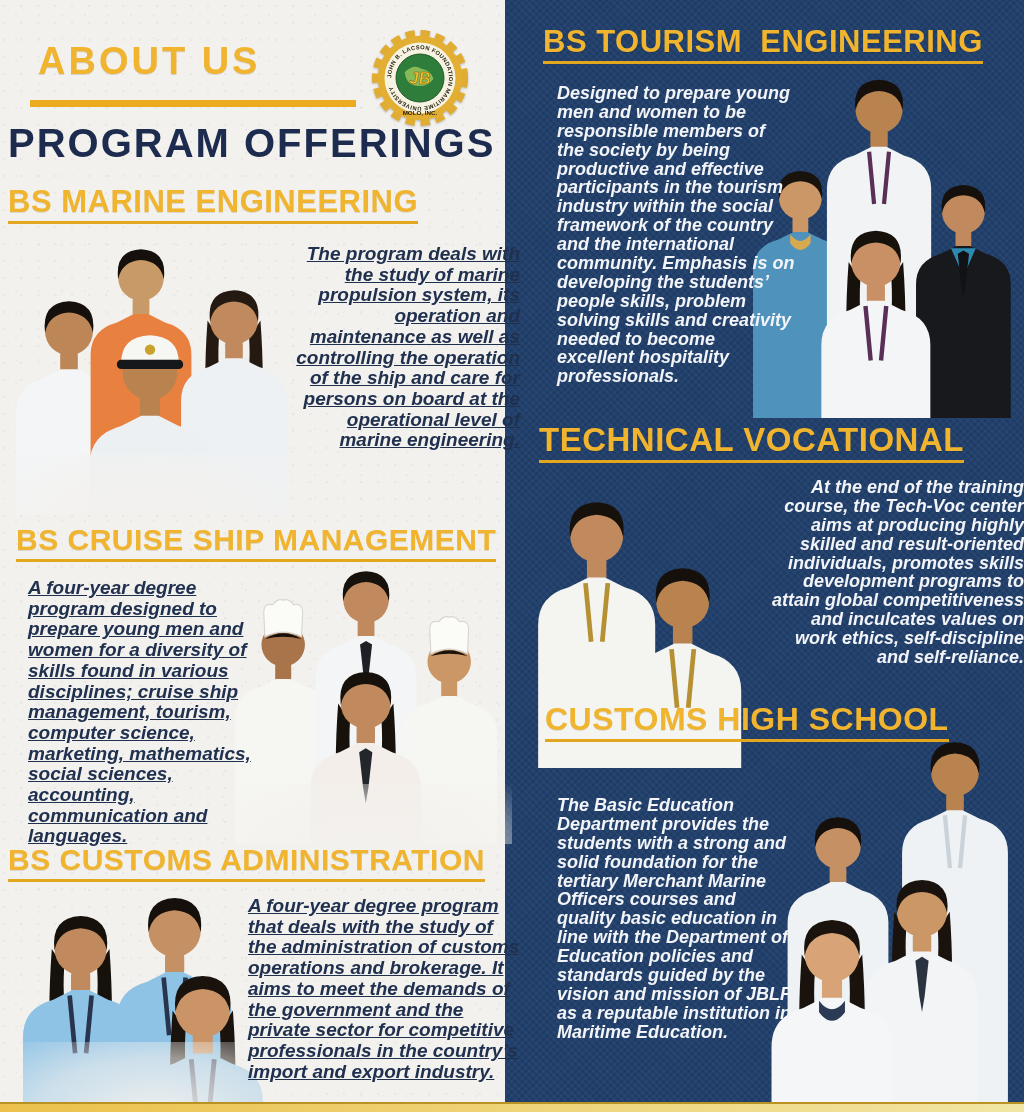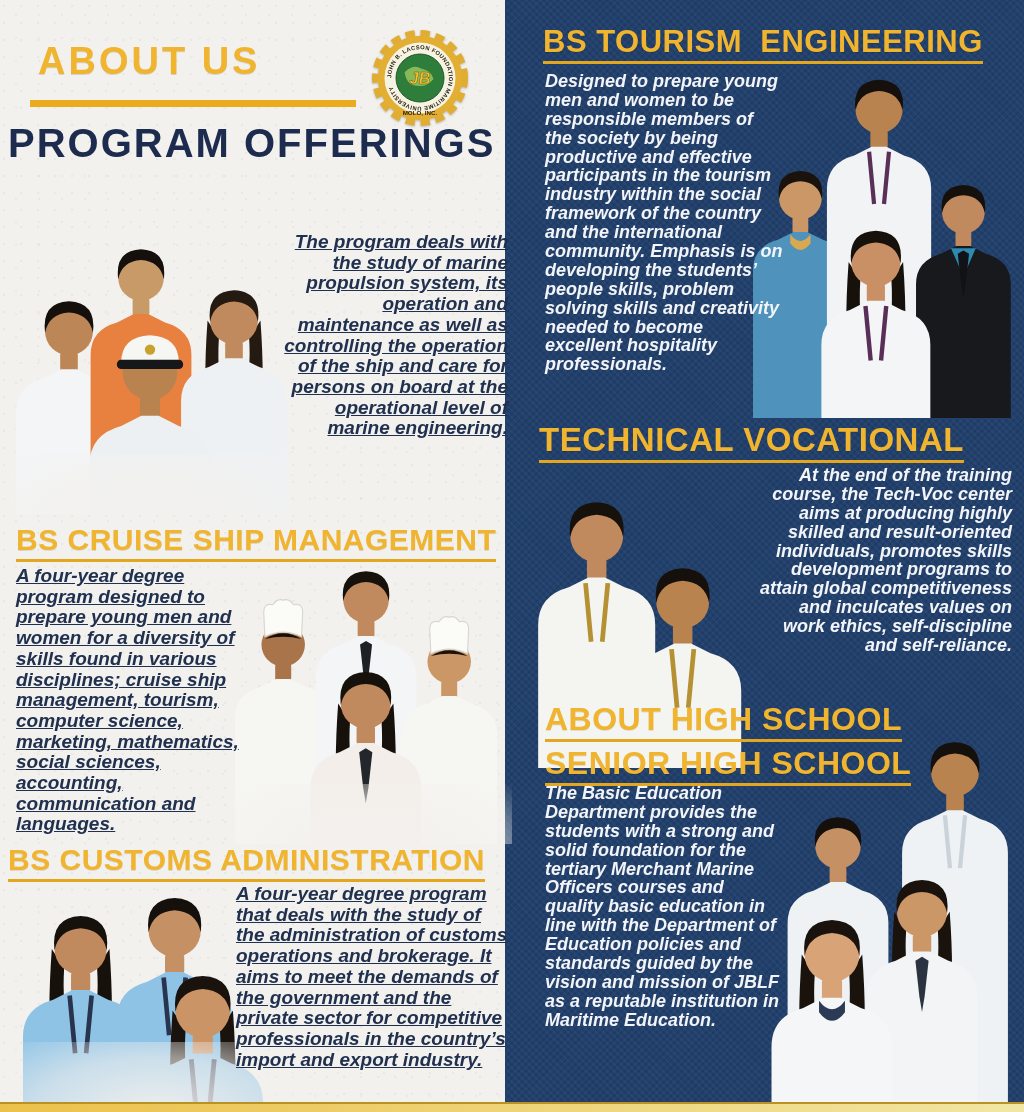--- a/index.html
+++ b/index.html
@@ -55,21 +55,21 @@
   }
   .h-marine  {left:8px;  top:186px;font-size:31px;}
   .h-cruise  {left:16px; top:525px;font-size:30px;}
   .h-customs {left:8px;  top:845px;font-size:30px;}
   .h-tourism {left:543px;top:26px; font-size:31px;}
   .h-techvoc {left:539px;top:423px;font-size:33px;}
   .h-jhs     {left:545px;top:703px;font-size:32px;}
   .h-shs     {left:545px;top:747px;font-size:32px;}
   
   .body{
-    position:absolute;margin:0;font-style:italic;font-weight:bold;z-index:5;
+    position:absolute;margin:12px;font-style:italic;font-weight:bold;z-index:5;
   }
   .body-left{color:#20304f;font-size:19px;line-height:1.09;text-decoration:underline;}
   .body-right{color:#f2f4f8;font-size:18px;line-height:1.05;}
   .b-marine {left:280px;top:232px;width:228px;text-align:right;}
   .b-cruise {left:16px; top:566px;width:224px;text-align:left;}
   .b-customs{left:236px;top:884px;width:272px;text-align:left;}
   .b-tourism{left:545px;top:72px; width:240px;text-align:left;}
   .b-techvoc{left:758px;top:466px;width:254px;text-align:right;}
   .b-hs     {left:545px;top:784px;width:237px;text-align:left;}
   
@@ -108,20 +108,21 @@
       <text font-size="6" font-weight="bold" fill="#2c2414" letter-spacing="0.4">
         <textPath href="#ringpath">JOHN B. LACSON FOUNDATION MARITIME UNIVERSITY</textPath>
       </text>
       <circle cx="50" cy="50" r="25" fill="#2f7d3a" stroke="#1d5426" stroke-width="1"></circle>
       <path fill="#87b957" d="M34,44 q9,-9 17,-4 q11,2 13,11 q-7,9 -17,7 q-11,0 -13,-14z"></path>
       <text x="50" y="56" text-anchor="middle" font-size="17" font-weight="bold" font-style="italic" fill="#f2c230" stroke="#7c5b12" stroke-width="0.5">JB</text>
       <text x="50" y="89" text-anchor="middle" font-size="6.5" font-weight="bold" fill="#2c2414">MOLO, INC.</text>
     </svg>
   </div>
 
+  <h3 class="h-yellow h-marine">BS MARINE ENGINEERING</h3>
   <div class="photo p-marine fog" aria-label="Four BS Marine Engineering cadets: two in white uniforms, one in orange coveralls, one officer with white peaked cap">
       <svg class="person" viewBox="0 0 100 400" preserveAspectRatio="xMidYMin meet" style="left:2%;top:18%;width:42%;">
         <rect x="43" y="54" width="14" height="20" rx="5" fill="#bd8656"></rect>
         <path d="M8,400 L8,104 Q8,83 30,77 L44,70 L56,70 L70,77 Q92,83 92,104 L92,400 Z" fill="#f3f5f7"></path>
         <circle cx="50" cy="40" r="19" fill="#bd8656"></circle>
         <path d="M31,41 Q28,17 50,16 Q72,17 69,41 Q66,26 50,25 Q34,26 31,41 Z" fill="#16100c"></path>
       </svg>
       <svg class="person" viewBox="0 0 100 400" preserveAspectRatio="xMidYMin meet" style="left:27%;top:0%;width:40%;">
         <rect x="43" y="54" width="14" height="20" rx="5" fill="#c79a67"></rect>
         <path d="M8,400 L8,104 Q8,83 30,77 L44,70 L56,70 L70,77 Q92,83 92,104 L92,400 Z" fill="#e8813f"></path>
@@ -260,22 +261,21 @@
       <svg class="person" viewBox="0 0 100 400" preserveAspectRatio="xMidYMin meet" style="left:40%;top:26%;width:52%;">
         <rect x="43" y="54" width="14" height="20" rx="5" fill="#b98350"></rect>
         <path d="M8,400 L8,104 Q8,83 30,77 L44,70 L56,70 L70,77 Q92,83 92,104 L92,400 Z" fill="#f4f4f1"></path>
         <path d="M42,74 L46,116 M58,74 L54,116" stroke="#b59134" stroke-width="3.4" fill="none"></path>
         <circle cx="50" cy="40" r="19" fill="#b98350"></circle>
         <path d="M31,41 Q28,17 50,16 Q72,17 69,41 Q66,26 50,25 Q34,26 31,41 Z" fill="#15100b"></path>
       </svg>
     </div>
   <p class="body body-right b-techvoc">At the end of the training course, the Tech-Voc center aims at producing highly skilled and result-oriented individuals, promotes skills development programs to attain global competitiveness and inculcates values on work ethics, self-discipline and self-reliance.</p>
 
-  <h3 class="h-yellow h-jhs">ABOUT HIGH SCHOOL</h3>
-  <h3 class="h-yellow h-shs">SENIOR HIGH SCHOOL</h3>
+  <h3 class="h-yellow h-jhs">CUSTOMS HIGH SCHOOL</h3>
   <div class="photo p-hs" aria-label="Four junior and senior high school students in white uniforms">
       <svg class="person" viewBox="0 0 100 400" preserveAspectRatio="xMidYMin meet" style="left:18%;top:20%;width:40%;">
         <rect x="43" y="54" width="14" height="20" rx="5" fill="#c49064"></rect>
         <path d="M8,400 L8,104 Q8,83 30,77 L44,70 L56,70 L70,77 Q92,83 92,104 L92,400 Z" fill="#eef2f4"></path>
         <circle cx="50" cy="40" r="19" fill="#c49064"></circle>
         <path d="M31,41 Q28,17 50,16 Q72,17 69,41 Q66,26 50,25 Q34,26 31,41 Z" fill="#15100b"></path>
       </svg>
       <svg class="person" viewBox="0 0 100 400" preserveAspectRatio="xMidYMin meet" style="left:56%;top:0%;width:42%;">
         <rect x="43" y="54" width="14" height="20" rx="5" fill="#b98350"></rect>
         <path d="M8,400 L8,104 Q8,83 30,77 L44,70 L56,70 L70,77 Q92,83 92,104 L92,400 Z" fill="#eef2f4"></path>

